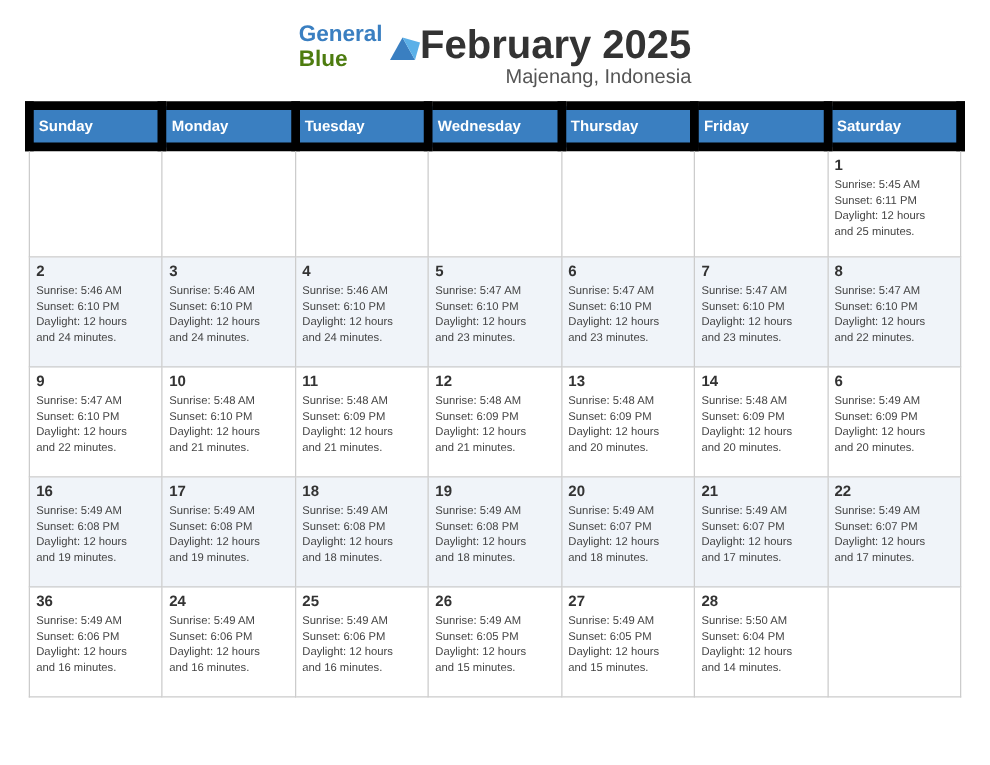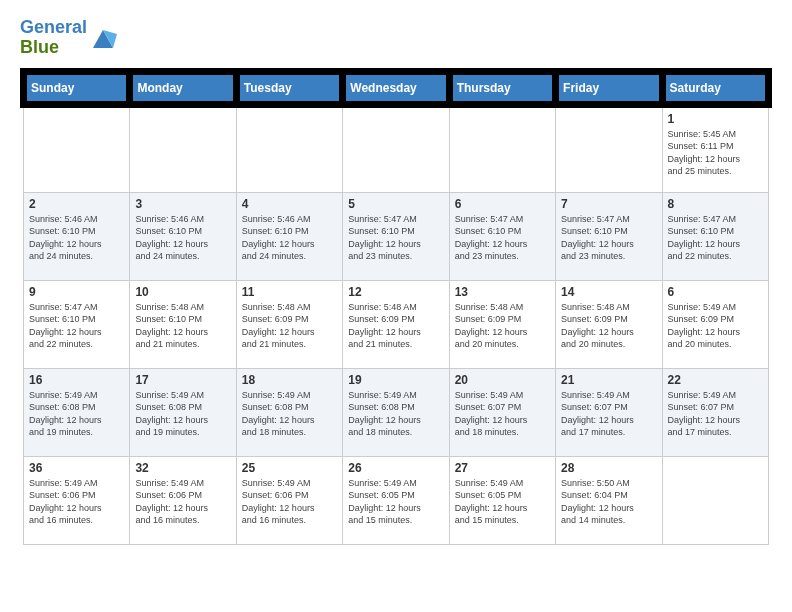--- a/index.html
+++ b/index.html
@@ -10,21 +10,21 @@
       min-height: 612px;
       padding: 0;
     }
     .page {
       width: 792px;
       padding: 18px 20px 12px 20px;
       background: #fff;
     }
     .header {
       display: flex;
-      justify-content: flex-start;
+      justify-content: center;
       align-items: flex-start;
       margin-bottom: 10px;
     }
     .logo {
       display: flex;
       align-items: center;
       gap: 0;
     }
     .logo-text {
       font-size: 18px;
@@ -106,20 +106,24 @@
   <div class="header">
     <div class="logo">
       <div class="logo-text">
         <span>General</span><br>
         <span style="color:#4d7c0f;">Blue</span>
       </div>
       <svg class="logo-icon" viewBox="0 0 28 28" xmlns="http://www.w3.org/2000/svg">
         <polygon points="4,24 14,6 24,24" fill="#3a7fc1"></polygon>
         <polygon points="14,6 24,24 28,10" fill="#5bb0e8"></polygon>
       </svg>
+    </div>
+    <div class="title-block">
+      <h1>February 2025</h1>
+      <h2>Majenang, Indonesia</h2>
     </div>
   </div>
 
   <table>
     <thead>
       <tr>
         <th>Sunday</th>
         <th>Monday</th>
         <th>Tuesday</th>
         <th>Wednesday</th>
@@ -230,21 +234,21 @@
             <span class="day-number">22</span>
             <div class="day-info">Sunrise: 5:49 AM<br>Sunset: 6:07 PM<br>Daylight: 12 hours<br>and 17 minutes.</div>
           </td>
         </tr>
         <tr>
           <td>
             <span class="day-number">36</span>
             <div class="day-info">Sunrise: 5:49 AM<br>Sunset: 6:06 PM<br>Daylight: 12 hours<br>and 16 minutes.</div>
           </td>
           <td>
-            <span class="day-number">32</span>
+            <span class="day-number">24</span>
             <div class="day-info">Sunrise: 5:49 AM<br>Sunset: 6:06 PM<br>Daylight: 12 hours<br>and 16 minutes.</div>
           </td>
           <td>
             <span class="day-number">25</span>
             <div class="day-info">Sunrise: 5:49 AM<br>Sunset: 6:06 PM<br>Daylight: 12 hours<br>and 16 minutes.</div>
           </td>
           <td>
             <span class="day-number">26</span>
             <div class="day-info">Sunrise: 5:49 AM<br>Sunset: 6:05 PM<br>Daylight: 12 hours<br>and 15 minutes.</div>
           </td>

